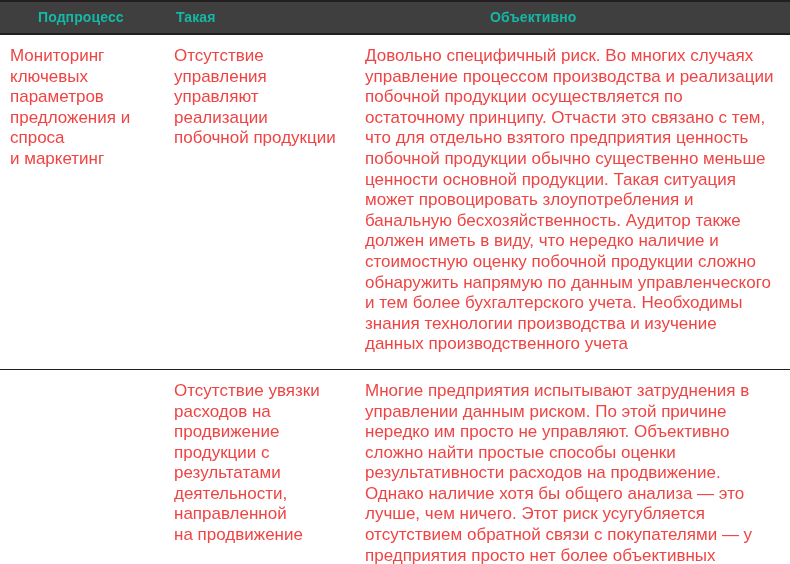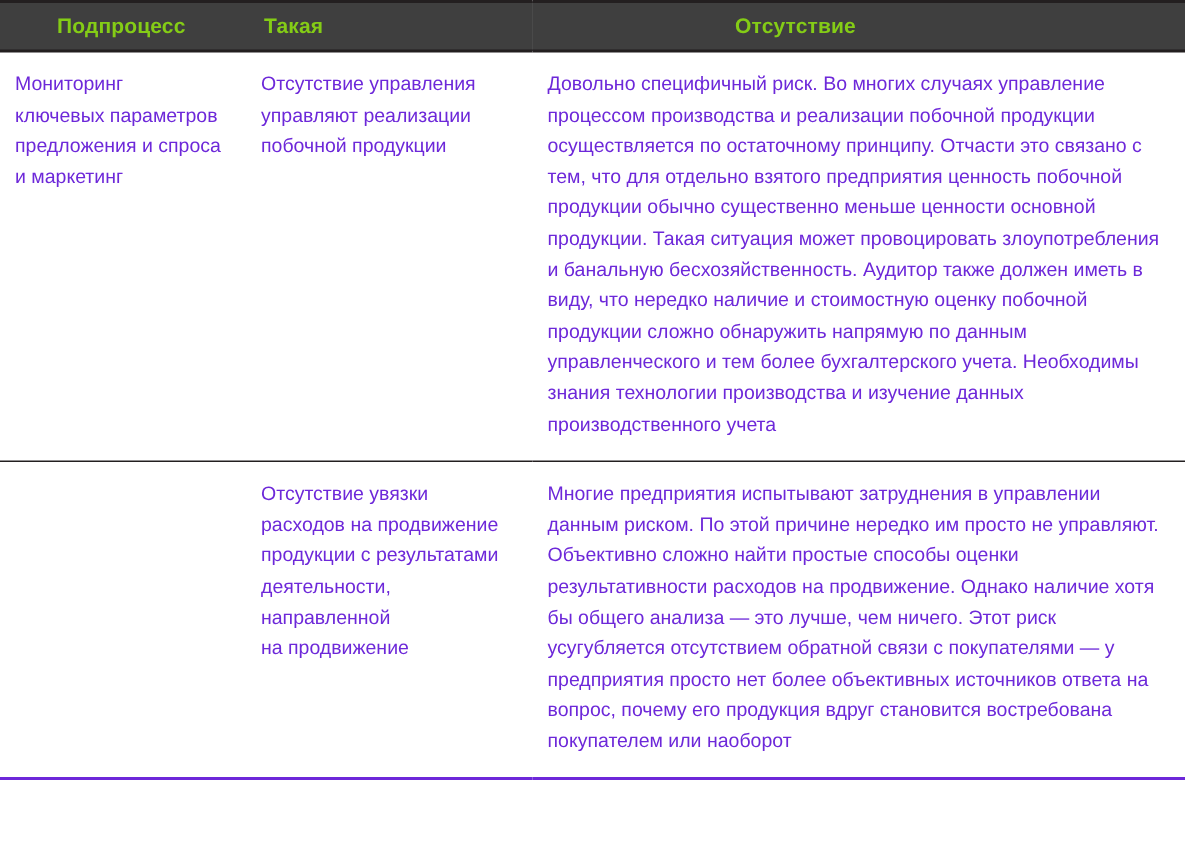--- a/index.html
+++ b/index.html
@@ -18,21 +18,21 @@
     width: 790px;
     border-collapse: collapse;
     table-layout: fixed;
   }
   
   .risk-table thead tr {
     background: #3f3f3f;
   }
   .risk-table thead th {
     background: #3f3f3f;
-    color: #84cc16;
+    color: #14b8a6;
     font-size: 14px;
     font-weight: bold;
     text-align: left;
     padding: 7px 0 8px 0;
     border-top: 2px solid #231f20;
     border-bottom: 2px solid #231f20;
     letter-spacing: 0.1px;
     vertical-align: middle;
   }
   .th-inner {
@@ -43,23 +43,23 @@
   th.col-comments   .th-inner { padding-left: 135px; }
 
   
   .col-subprocess { width: 164px; }
   .col-risk       { width: 191px; }
   .col-comments   { width: 435px; }
 
   
   .risk-table tbody td {
     vertical-align: top;
-    font-size: 13px;
+    font-size: 17px;
     line-height: 20.6px;
-    color: #6d28d9;
+    color: #ef4444;
     padding: 11px 14px 14px 0;
     background: #ffffff;
   }
   .risk-table tbody td.col-subprocess { padding-left: 10px; padding-right: 10px; }
   .risk-table tbody td.col-risk       { padding-left: 10px; padding-right: 12px; }
   .risk-table tbody td.col-comments   { padding-left: 10px; padding-right: 16px; }
 
   .risk-table tbody tr.row-divider > td {
     border-top: 1.5px solid #231f20;
   }
@@ -81,21 +81,21 @@
 <table class="risk-table">
   <thead>
     <tr>
       <th class="col-subprocess">
         <span class="th-inner">Подпроцесс</span>
       </th>
       <th class="col-risk">
         <span class="th-inner">Такая</span>
       </th>
       <th class="col-comments">
-        <span class="th-inner">Отсутствие</span>
+        <span class="th-inner">Объективно</span>
       </th>
     </tr>
   </thead>
   <tbody>
     <tr class="row-first">
       <td class="col-subprocess">
         <span class="cell-text">Мониторинг
 ключевых параметров
 предложения и спроса
 и маркетинг</span>

